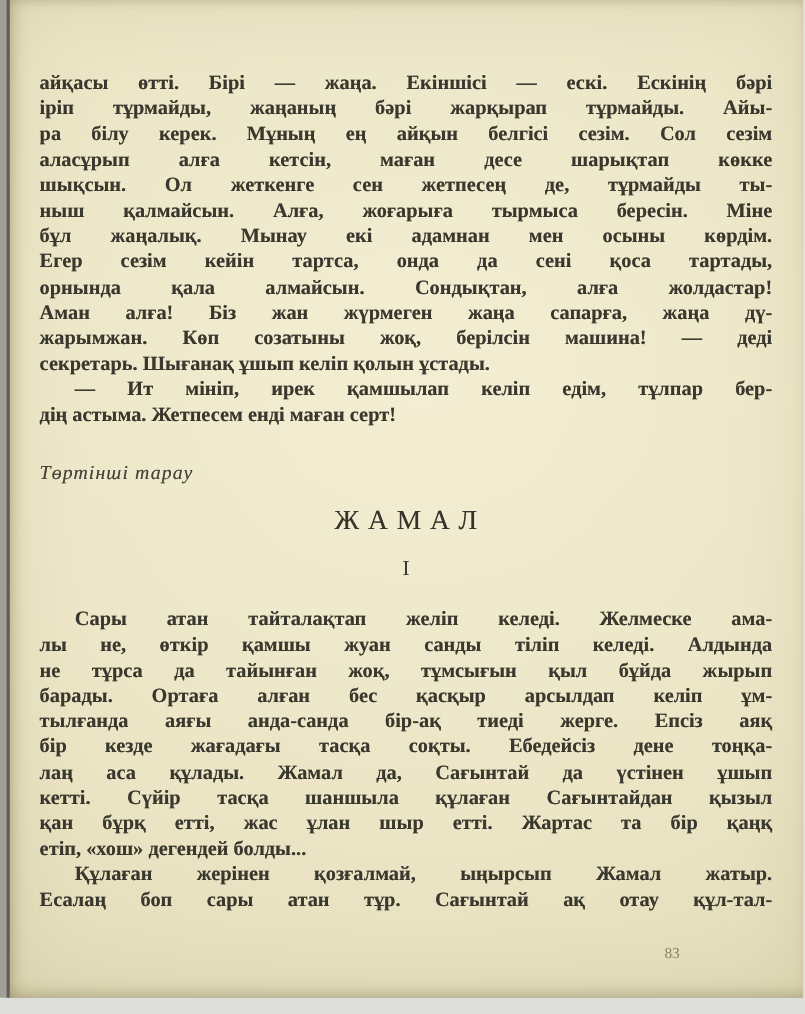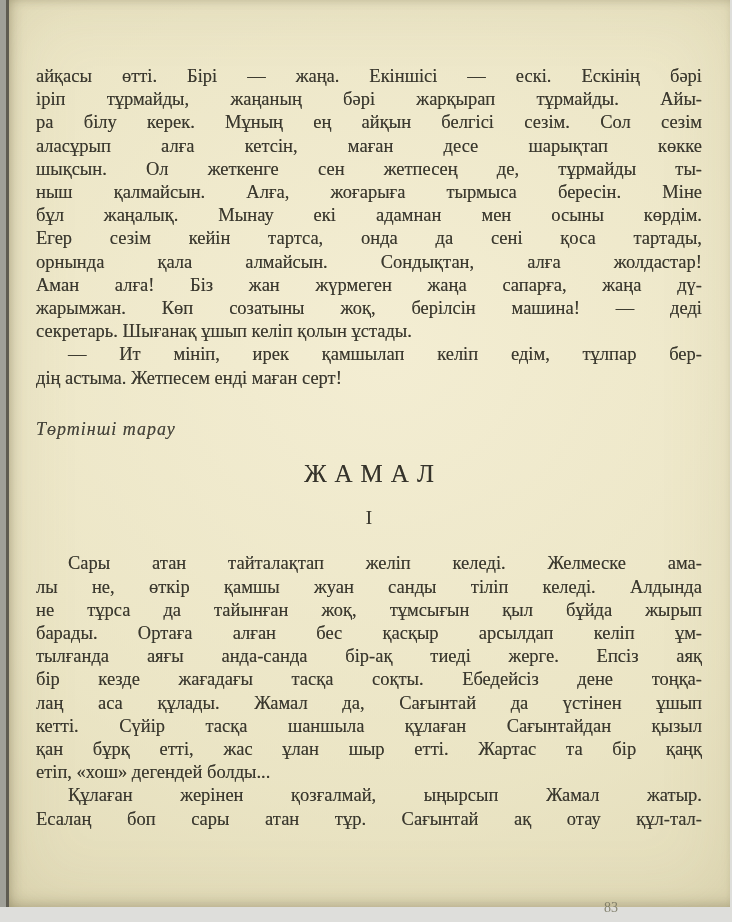--- a/index.html
+++ b/index.html
@@ -31,20 +31,21 @@
     font-size:18.5px;
     line-height:23.2px;
     text-shadow:0 0 0.6px rgba(58,56,46,.55);
   }
   .block1{padding-top:65px;}
   .tline{
     text-align:justify;
     -moz-text-align-last:justify;
     text-align-last:justify;
     white-space:nowrap;
+    font-weight:bold;
   }
   .tline.endline{ text-align-last:left; -moz-text-align-last:left; }
   .tline.ind{ text-indent:32px; }
   .chapter-heading{
     margin-top:28px;
     text-align:left;
     font-style:italic;
     font-size:18px;
     letter-spacing:1px;
     color:#45433a;
@@ -60,21 +61,21 @@
   }
   .section-numeral{
     margin-top:21px;
     text-align:center;
     font-size:19px;
     color:#3a382e;
   }
   .block2{margin-top:23px;}
   .page-number{
     position:absolute;
-    right:84px;top:896px;
+    right:84px;top:856px;
     font-size:14px;
     color:#76745f;
     opacity:.85;
     text-shadow:none;
   }
 </style>
 </head>
 <body>
 
 <div class="scan">

